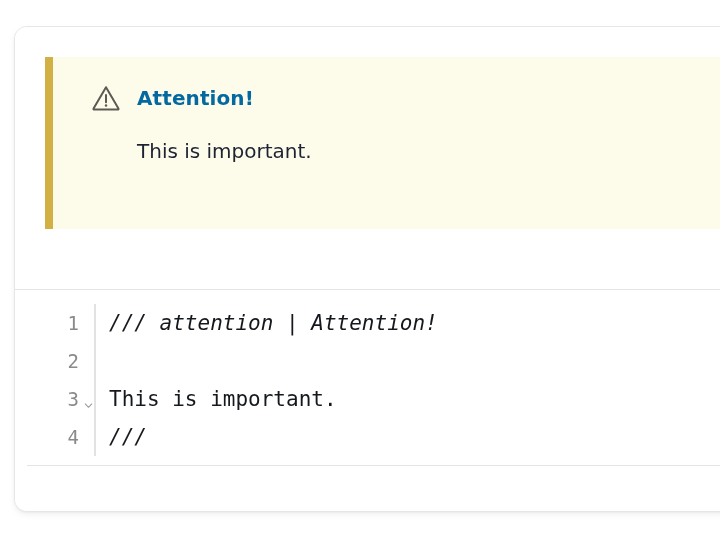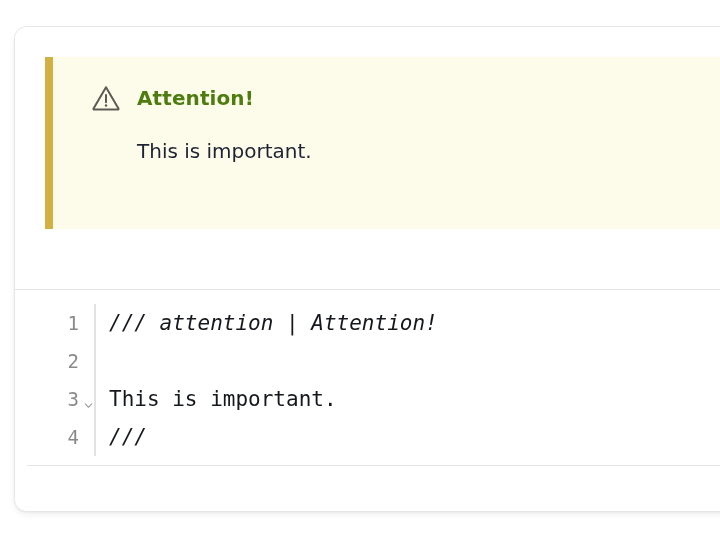--- a/index.html
+++ b/index.html
@@ -65,21 +65,21 @@
   .warning-icon {
     flex: 0 0 auto;
     width: 30px;
     height: 28px;
     display: block;
   }
 
   .admonition-title {
     font-size: 20px;
     font-weight: 700;
-    color: #4d7c0f;
+    color: #0369a1;
     letter-spacing: 0.1px;
     line-height: 1;
   }
 
   .admonition-body {
     margin-top: 24px;
     padding-left: 46px;
     font-size: 20px;
     color: #1d2333;
     line-height: 1.45;

